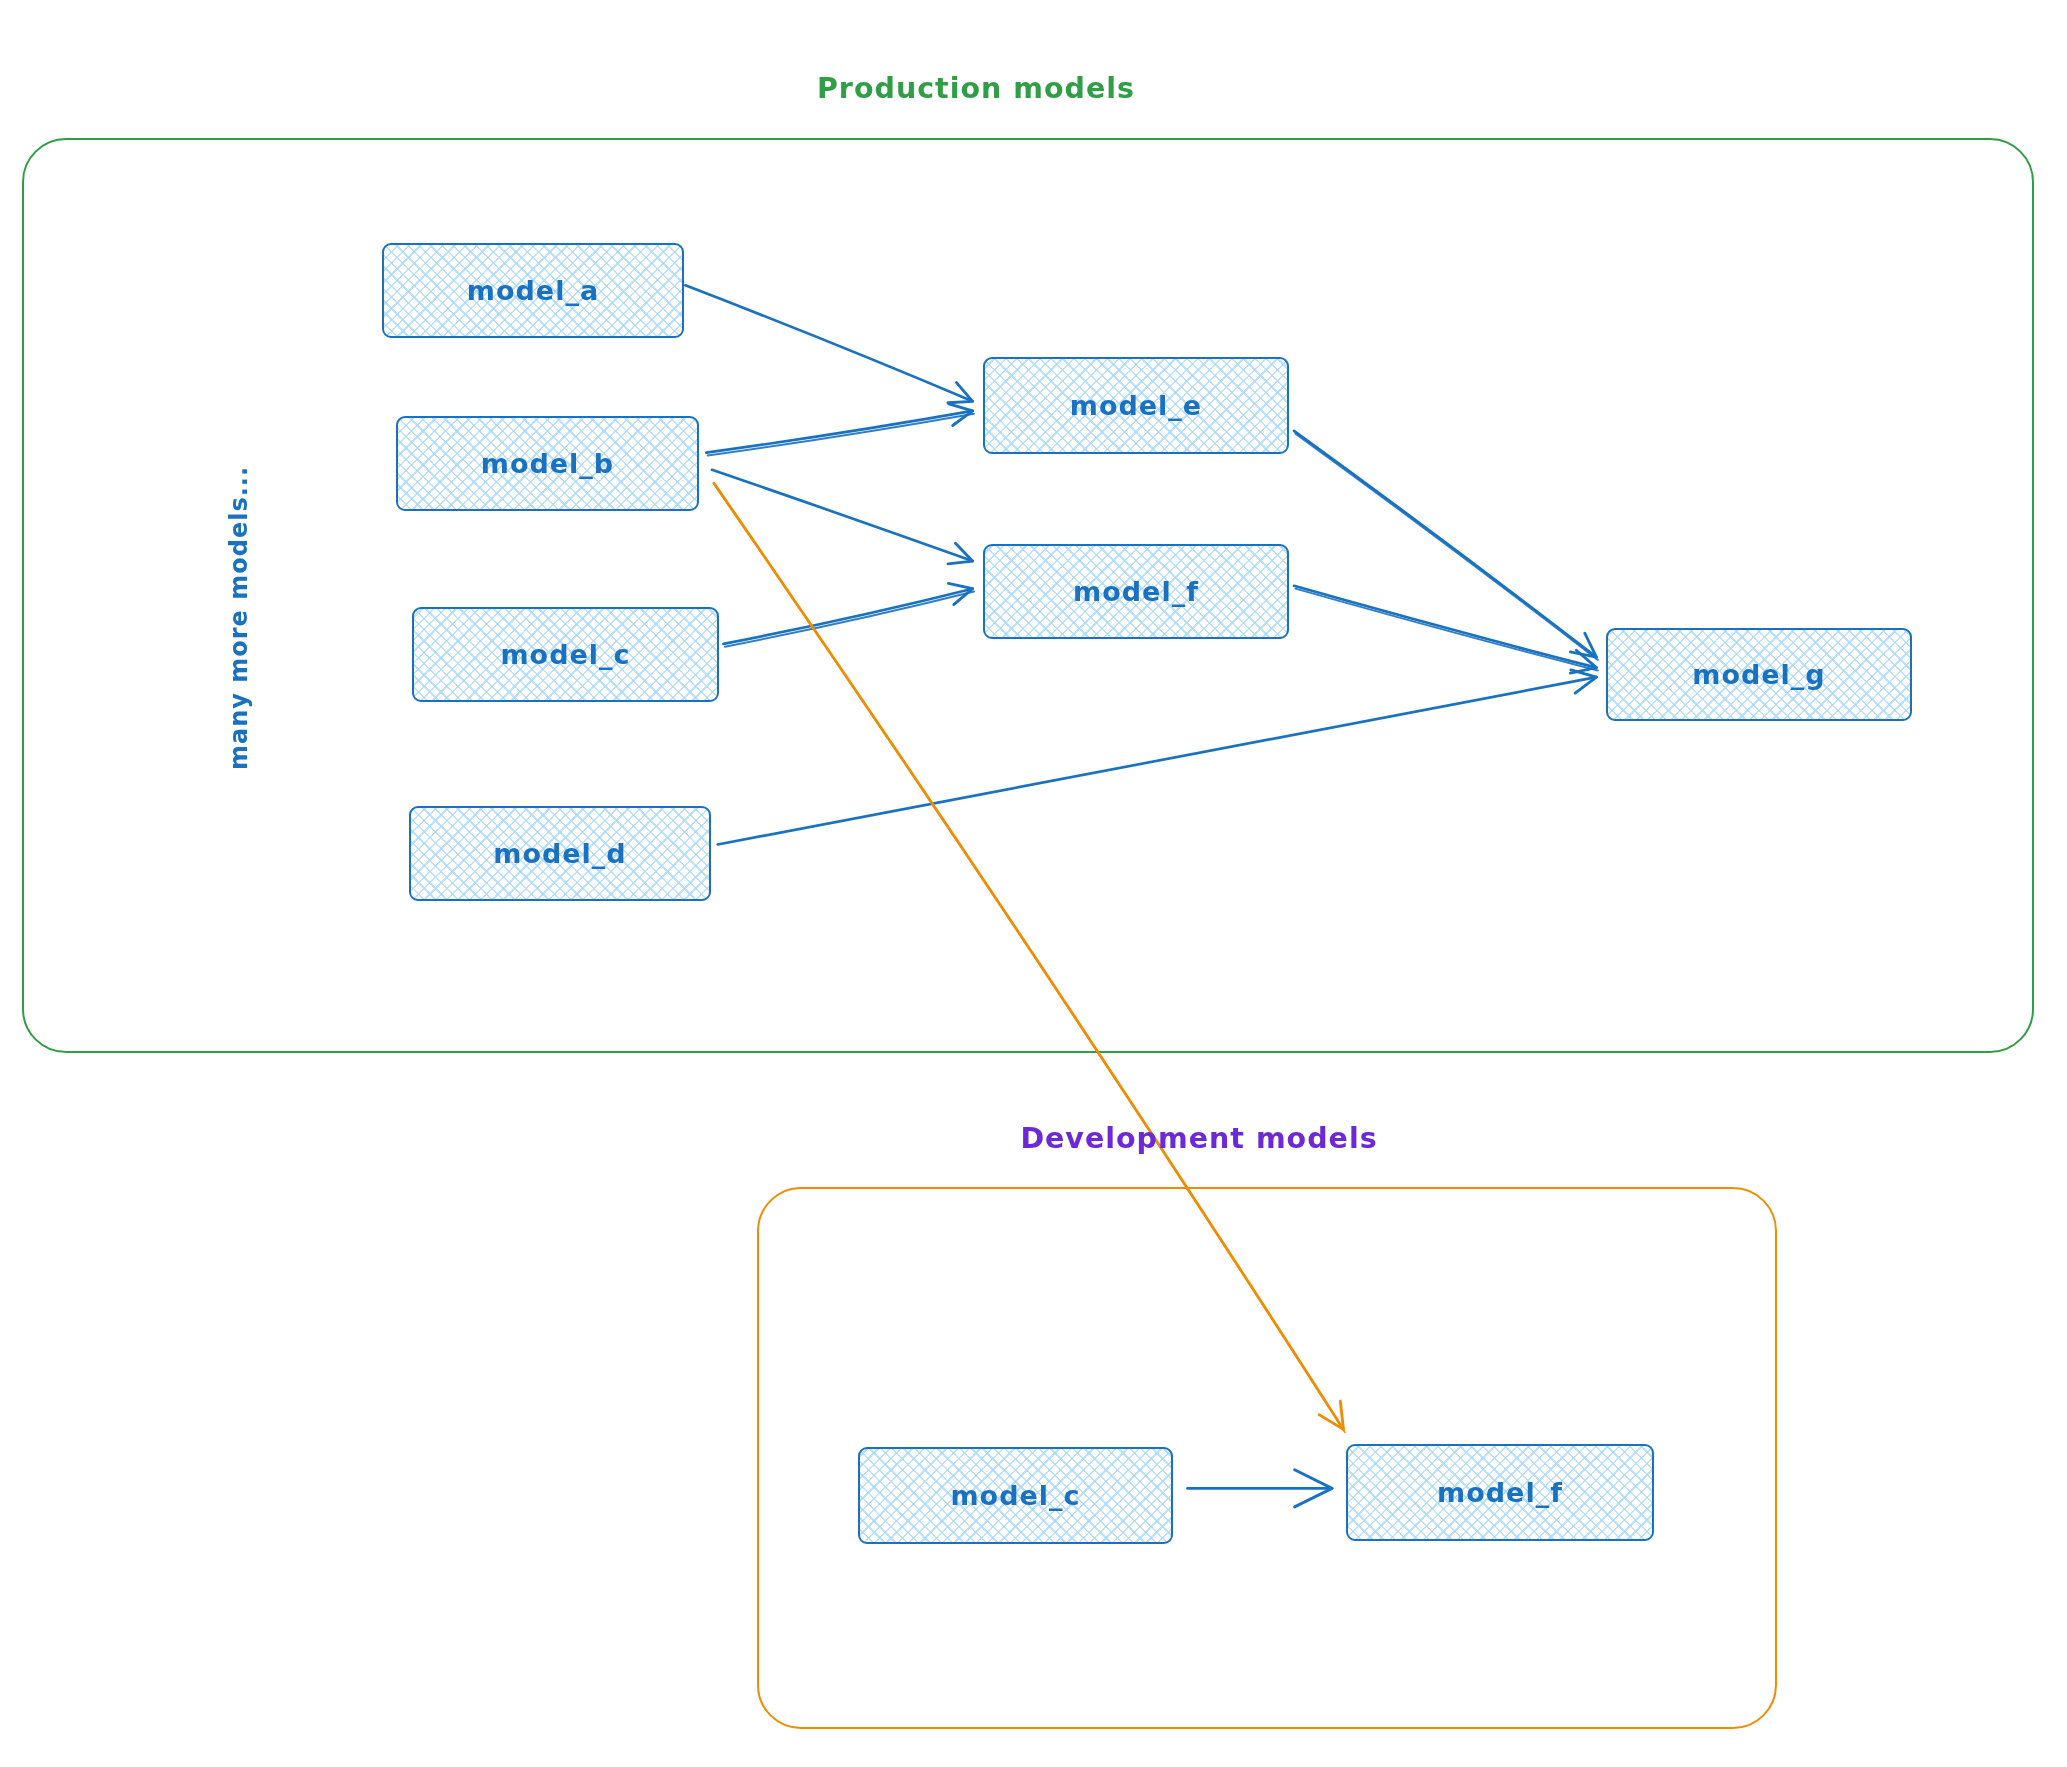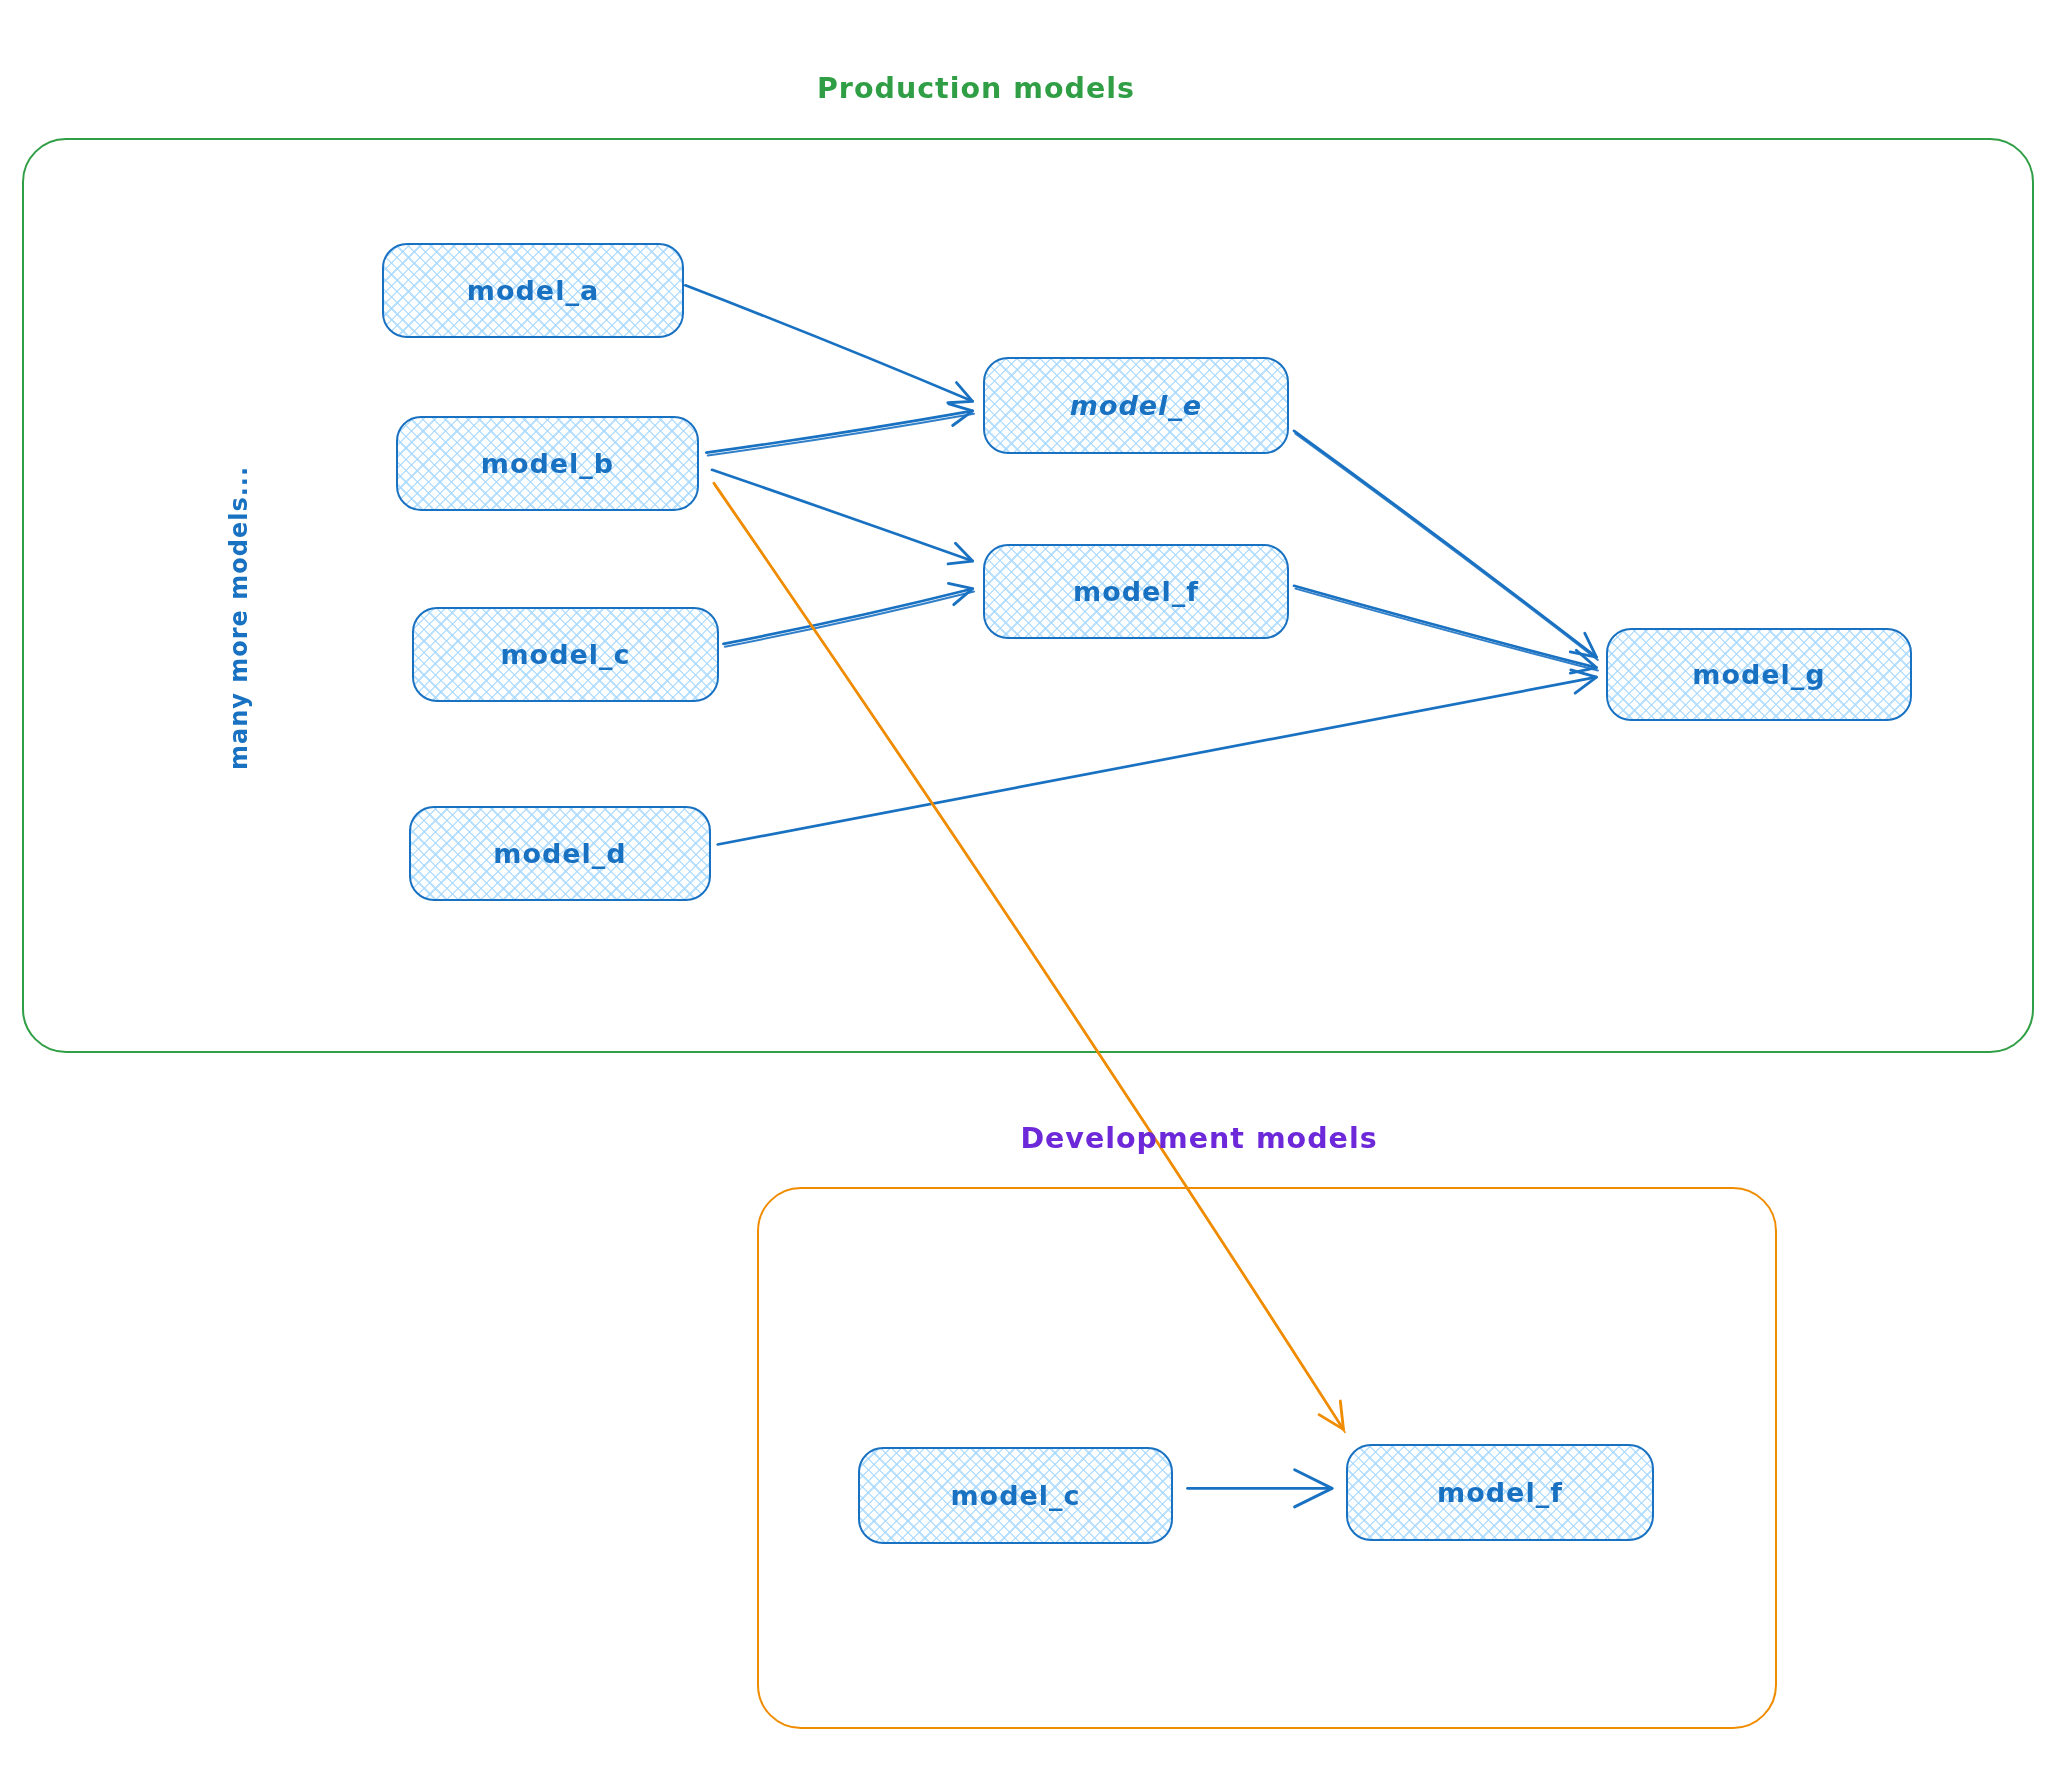--- a/index.html
+++ b/index.html
@@ -28,21 +28,21 @@
     position:absolute;
     transform:translate(-50%,-50%) rotate(-90deg);
     font-size:24px;
     font-weight:700;
     letter-spacing:1px;
     white-space:nowrap;
   }
   .node{
     position:absolute;
     box-sizing:border-box;
-    border-radius:25px;
+    border-radius:9px;
     display:flex;
     align-items:center;
     justify-content:center;
     z-index:3;
   }
   .node .node-label{
     font-size:27px;
     font-weight:700;
     letter-spacing:1px;
     white-space:nowrap;
@@ -101,21 +101,21 @@
     <div class="node" style="left: 388px; top: 416px; width: 303px; height: 95px; border: 2.9px solid rgb(25, 113, 194); background: repeating-linear-gradient(45deg, rgba(165, 216, 255, 0.75) 0px, rgba(165, 216, 255, 0.75) 1.7px, transparent 1.7px, transparent 8px), repeating-linear-gradient(-45deg, rgba(165, 216, 255, 0.75) 0px, rgba(165, 216, 255, 0.75) 1.7px, transparent 1.7px, transparent 8px), rgb(255, 255, 255);">
       <span class="node-label" style="color: rgb(25, 113, 194);">model_b</span>
     </div>
     <div class="node" style="left: 404px; top: 607px; width: 307px; height: 95px; border: 2.9px solid rgb(25, 113, 194); background: repeating-linear-gradient(45deg, rgba(165, 216, 255, 0.75) 0px, rgba(165, 216, 255, 0.75) 1.7px, transparent 1.7px, transparent 8px), repeating-linear-gradient(-45deg, rgba(165, 216, 255, 0.75) 0px, rgba(165, 216, 255, 0.75) 1.7px, transparent 1.7px, transparent 8px), rgb(255, 255, 255);">
       <span class="node-label" style="color: rgb(25, 113, 194);">model_c</span>
     </div>
     <div class="node" style="left: 401px; top: 806px; width: 302px; height: 95px; border: 2.9px solid rgb(25, 113, 194); background: repeating-linear-gradient(45deg, rgba(165, 216, 255, 0.75) 0px, rgba(165, 216, 255, 0.75) 1.7px, transparent 1.7px, transparent 8px), repeating-linear-gradient(-45deg, rgba(165, 216, 255, 0.75) 0px, rgba(165, 216, 255, 0.75) 1.7px, transparent 1.7px, transparent 8px), rgb(255, 255, 255);">
       <span class="node-label" style="color: rgb(25, 113, 194);">model_d</span>
     </div>
     <div class="node" style="left: 975px; top: 357px; width: 306px; height: 97px; border: 2.9px solid rgb(25, 113, 194); background: repeating-linear-gradient(45deg, rgba(165, 216, 255, 0.75) 0px, rgba(165, 216, 255, 0.75) 1.7px, transparent 1.7px, transparent 8px), repeating-linear-gradient(-45deg, rgba(165, 216, 255, 0.75) 0px, rgba(165, 216, 255, 0.75) 1.7px, transparent 1.7px, transparent 8px), rgb(255, 255, 255);">
-      <span class="node-label" style="color: rgb(25, 113, 194); font-style: italic;">model_e</span>
+      <span class="node-label" style="color: rgb(25, 113, 194);">model_e</span>
     </div>
     <div class="node" style="left: 975px; top: 544px; width: 306px; height: 95px; border: 2.9px solid rgb(25, 113, 194); background: repeating-linear-gradient(45deg, rgba(165, 216, 255, 0.75) 0px, rgba(165, 216, 255, 0.75) 1.7px, transparent 1.7px, transparent 8px), repeating-linear-gradient(-45deg, rgba(165, 216, 255, 0.75) 0px, rgba(165, 216, 255, 0.75) 1.7px, transparent 1.7px, transparent 8px), rgb(255, 255, 255);">
       <span class="node-label" style="color: rgb(25, 113, 194);">model_f</span>
     </div>
     <div class="node" style="left: 1598px; top: 628px; width: 306px; height: 93px; border: 2.9px solid rgb(25, 113, 194); background: repeating-linear-gradient(45deg, rgba(165, 216, 255, 0.75) 0px, rgba(165, 216, 255, 0.75) 1.7px, transparent 1.7px, transparent 8px), repeating-linear-gradient(-45deg, rgba(165, 216, 255, 0.75) 0px, rgba(165, 216, 255, 0.75) 1.7px, transparent 1.7px, transparent 8px), rgb(255, 255, 255);">
       <span class="node-label" style="color: rgb(25, 113, 194);">model_g</span>
     </div>
     <div class="node" style="left: 850px; top: 1447px; width: 315px; height: 97px; border: 2.9px solid rgb(25, 113, 194); background: repeating-linear-gradient(45deg, rgba(165, 216, 255, 0.75) 0px, rgba(165, 216, 255, 0.75) 1.7px, transparent 1.7px, transparent 8px), repeating-linear-gradient(-45deg, rgba(165, 216, 255, 0.75) 0px, rgba(165, 216, 255, 0.75) 1.7px, transparent 1.7px, transparent 8px), rgb(255, 255, 255);">
       <span class="node-label" style="color: rgb(25, 113, 194);">model_c</span>
     </div>

